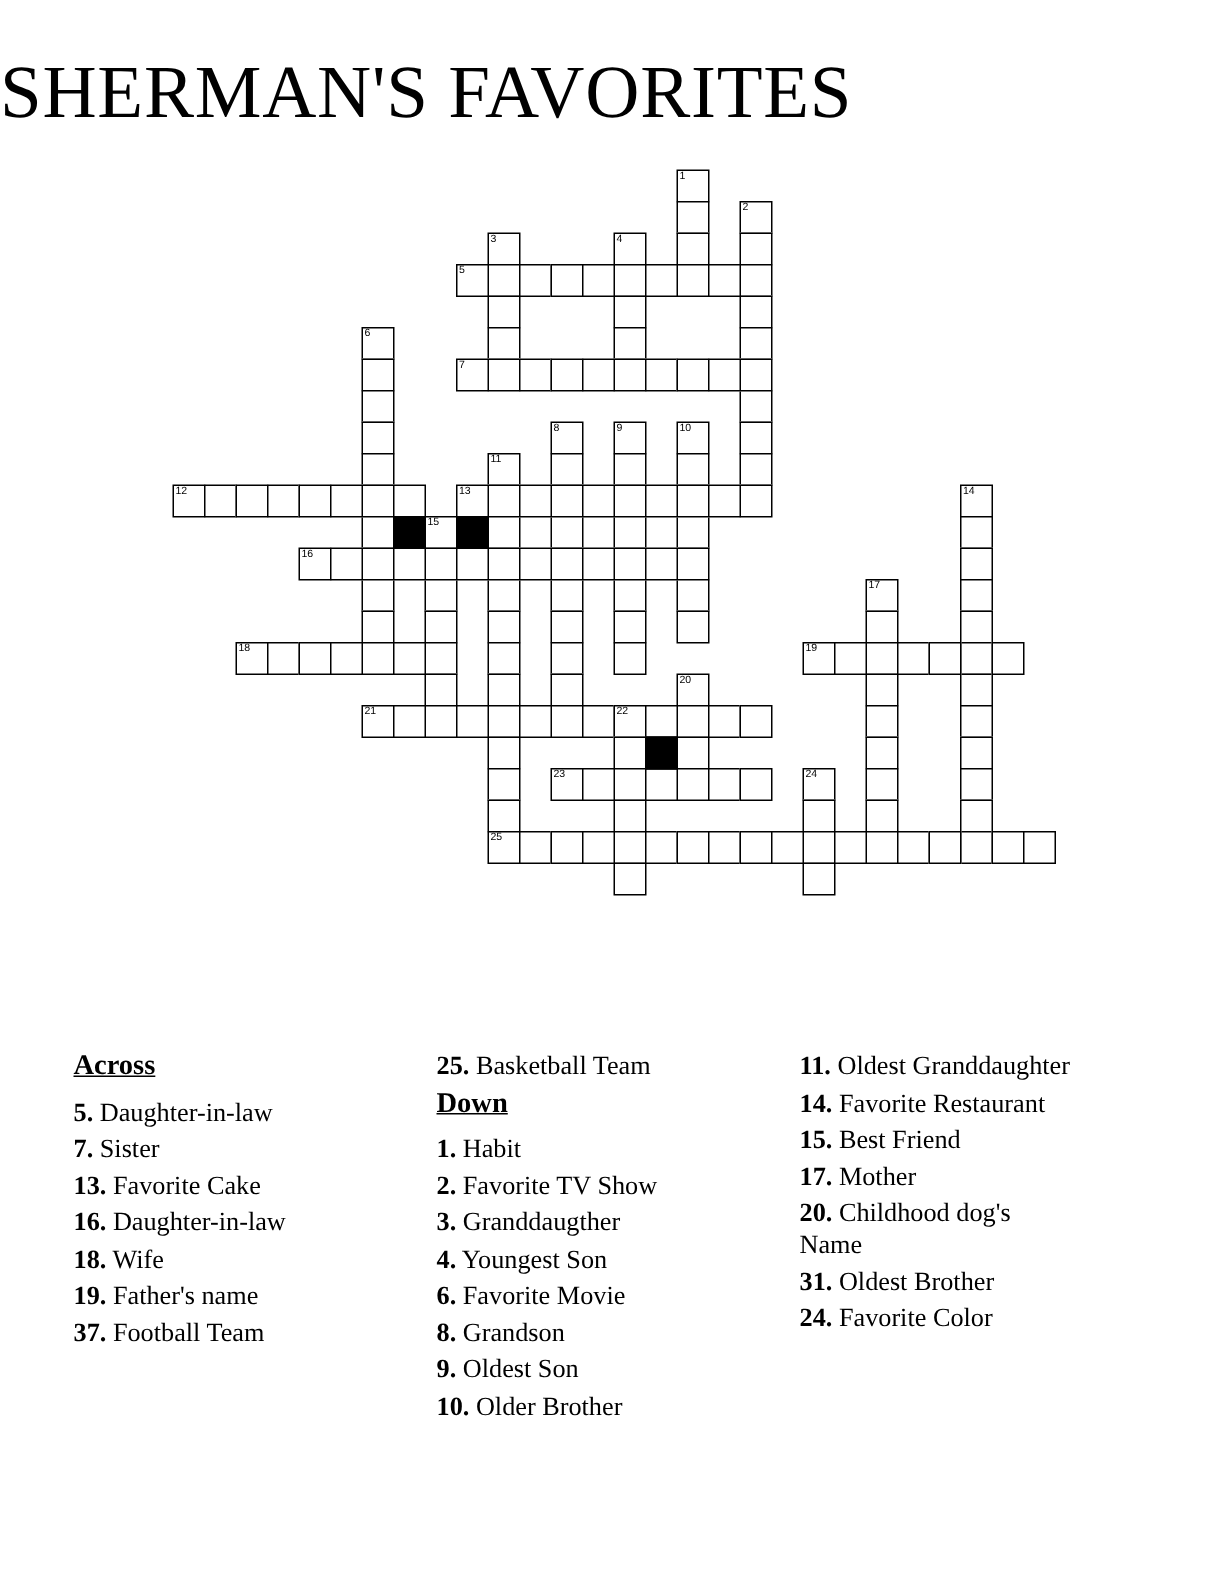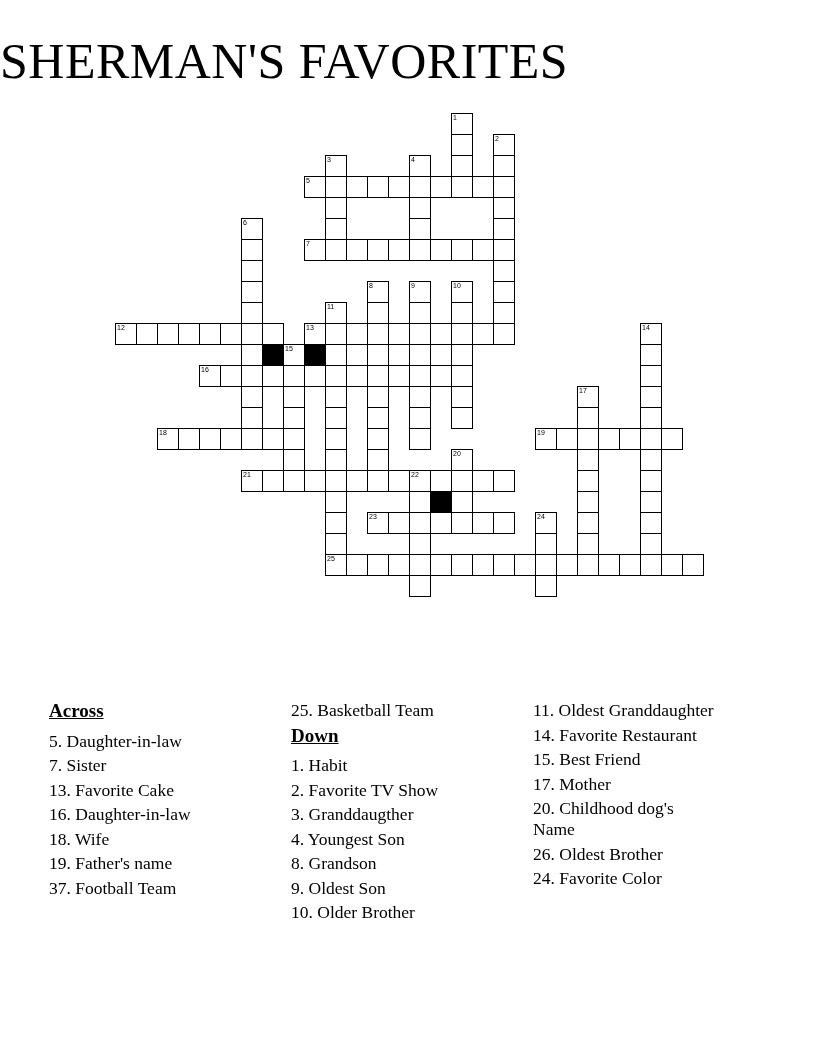--- a/index.html
+++ b/index.html
@@ -51,21 +51,21 @@
     text-decoration:underline;
     font-size:19px;
     margin:0 0 9px 0;
     line-height:1.15;
   }
   .clue{
     font-size:17.5px;
     line-height:21px;
     margin:0 0 3.5px 0;
   }
-  .clue b{font-weight:normal;}
+  .clue b{font-weight:bold;}
 </style>
 </head>
 <body>
 
 <div class="page">
   <h1 class="title">SHERMAN'S FAVORITES</h1>
   <div id="grid" style="left: 94px; top: 113px;">
       <div class="cell" style="left: 357px; top: 0px; width: 22px; height: 22px;">
         <span class="cellnum">1</span>
       </div>
@@ -314,27 +314,28 @@
         <div class="clue"><b>19.</b> Father's name</div>
         <div class="clue"><b>37.</b> Football Team</div>
       </div>
       <div class="clue-col clue-col2">
         <div class="clue"><b>25.</b> Basketball Team</div>
         <div class="clue-heading">Down</div>
         <div class="clue"><b>1.</b> Habit</div>
         <div class="clue"><b>2.</b> Favorite TV Show</div>
         <div class="clue"><b>3.</b> Granddaugther</div>
         <div class="clue"><b>4.</b> Youngest Son</div>
+        <div class="clue"><b>6.</b> Favorite Movie</div>
         <div class="clue"><b>8.</b> Grandson</div>
         <div class="clue"><b>9.</b> Oldest Son</div>
         <div class="clue"><b>10.</b> Older Brother</div>
       </div>
       <div class="clue-col clue-col3">
         <div class="clue"><b>11.</b> Oldest Granddaughter</div>
         <div class="clue"><b>14.</b> Favorite Restaurant</div>
         <div class="clue"><b>15.</b> Best Friend</div>
         <div class="clue"><b>17.</b> Mother</div>
         <div class="clue"><b>20.</b> Childhood dog's Name</div>
-        <div class="clue"><b>26.</b> Oldest Brother</div>
+        <div class="clue"><b>31.</b> Oldest Brother</div>
         <div class="clue"><b>24.</b> Favorite Color</div>
       </div>
     </div>
 </div>
 
 </body></html>

